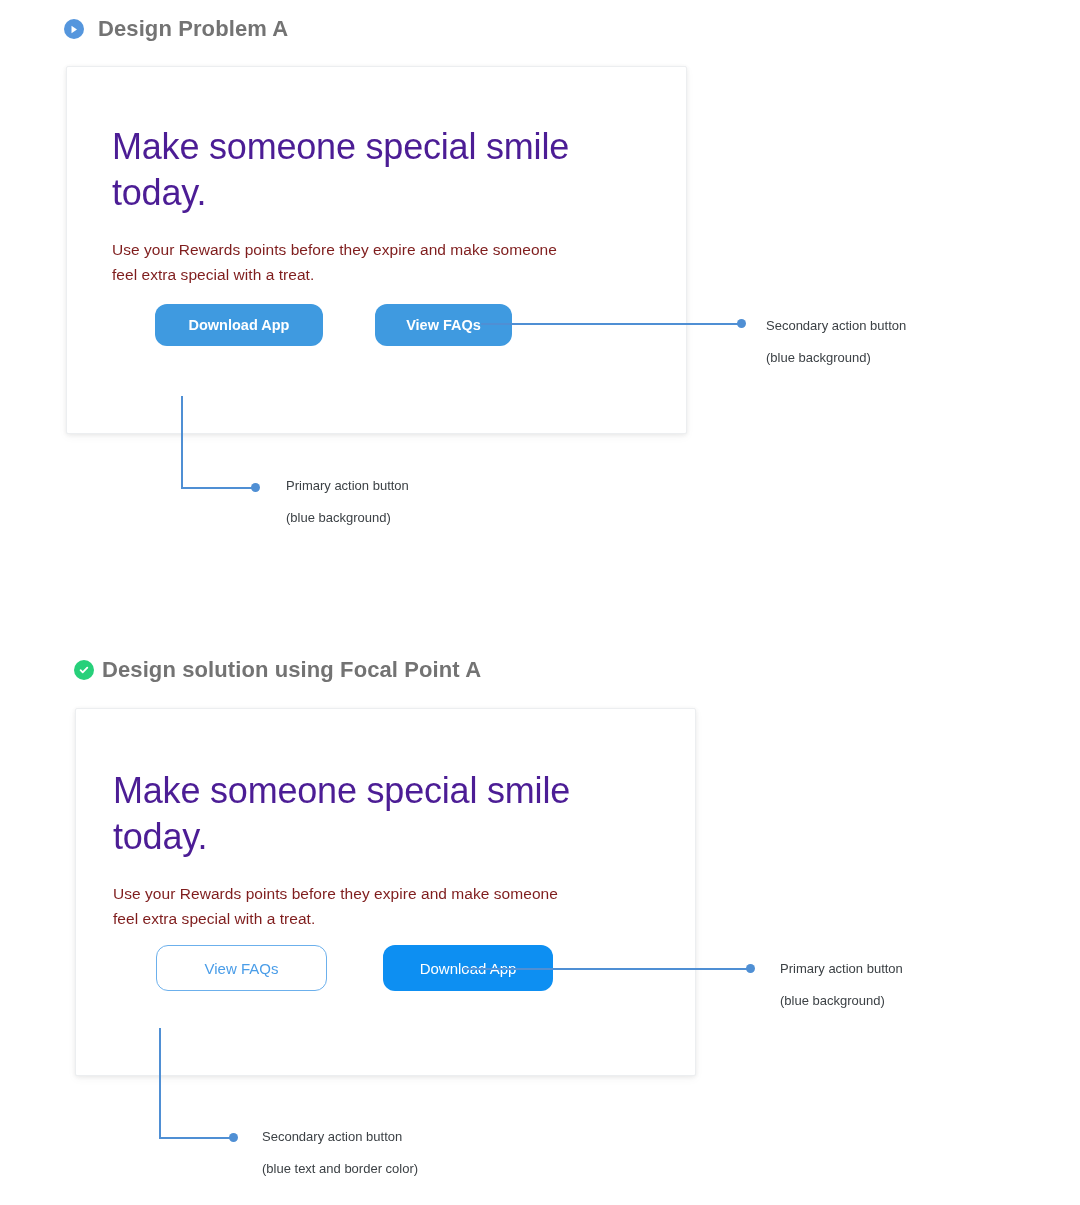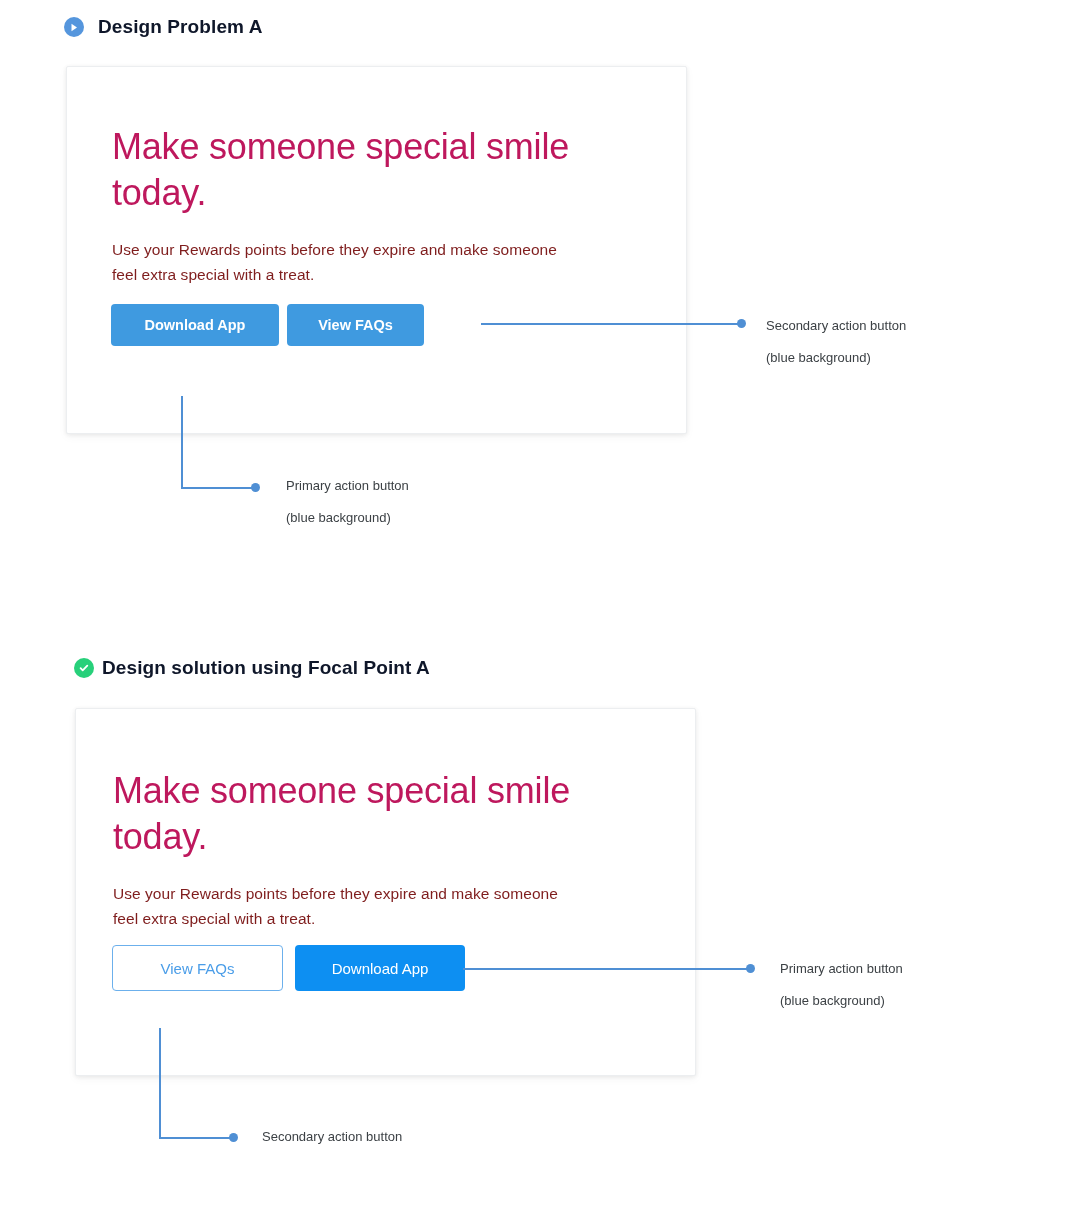--- a/index.html
+++ b/index.html
@@ -28,60 +28,61 @@
     border-radius: 50%;
     display: flex;
     align-items: center;
     justify-content: center;
     flex: 0 0 auto;
   }
   .badge.play { background: #5596dd; }
   .badge.check { background: #27d07a; }
   .badge svg { display: block; }
   .section-head .title {
-    font-size: 19px;
+    font-size: 22px;
     font-weight: bold;
-    color: #0f172a;
+    color: #737373;
     letter-spacing: .1px;
     white-space: nowrap;
   }
 
   
   .card {
     position: absolute;
     background: #ffffff;
     border: 1px solid #eceef0;
     border-radius: 2px;
     box-shadow: 0 1px 4px rgba(0,0,0,.07), 0 3px 10px rgba(0,0,0,.04);
     box-sizing: border-box;
   }
 
   .headline {
-    color: #be185d;
+    color: #4c1d95;
     font-weight: normal;
     margin: 0;
     letter-spacing: -.2px;
   }
   .subcopy {
     color: #7f1d1d;
     margin: 0;
     letter-spacing: .05px;
   }
 
   .btn-row { display: flex; align-items: center; }
   .btn {
     display: inline-flex;
     align-items: center;
     justify-content: center;
     box-sizing: border-box;
-    border-radius: 4px;
+    border-radius: 12px;
     font-weight: bold;
     cursor: pointer;
     white-space: nowrap;
     border: 1px solid transparent;
+    margin-left: 44px;
   }
   .btn-solid-a { background: #3f9ae0; color: #ffffff; }
   .btn-solid-b { background: #0d8ff2; color: #ffffff; }
   .btn-outline { background: #ffffff; color: #4a9de8; border: 1px solid #6cb0ec; }
 
   
   .anno-text {
     position: absolute;
     color: #3c4145;
     font-size: 13px;
@@ -167,13 +168,14 @@
 <div class="anno-text" style="left:780px; top:953px;">
   <div>Primary action button</div>
   <div>(blue background)</div>
 </div>
 
 <div class="anno-line v" style="left:159px; top:1028px; height:111px;"></div>
 <div class="anno-line h" style="left:159px; top:1137px; width:72px;"></div>
 <div class="anno-dot" style="left:229px; top:1133px;"></div>
 <div class="anno-text" style="left:262px; top:1121px;">
   <div>Secondary action button</div>
+  <div>(blue text and border color)</div>
 </div>
 
 </body></html>

